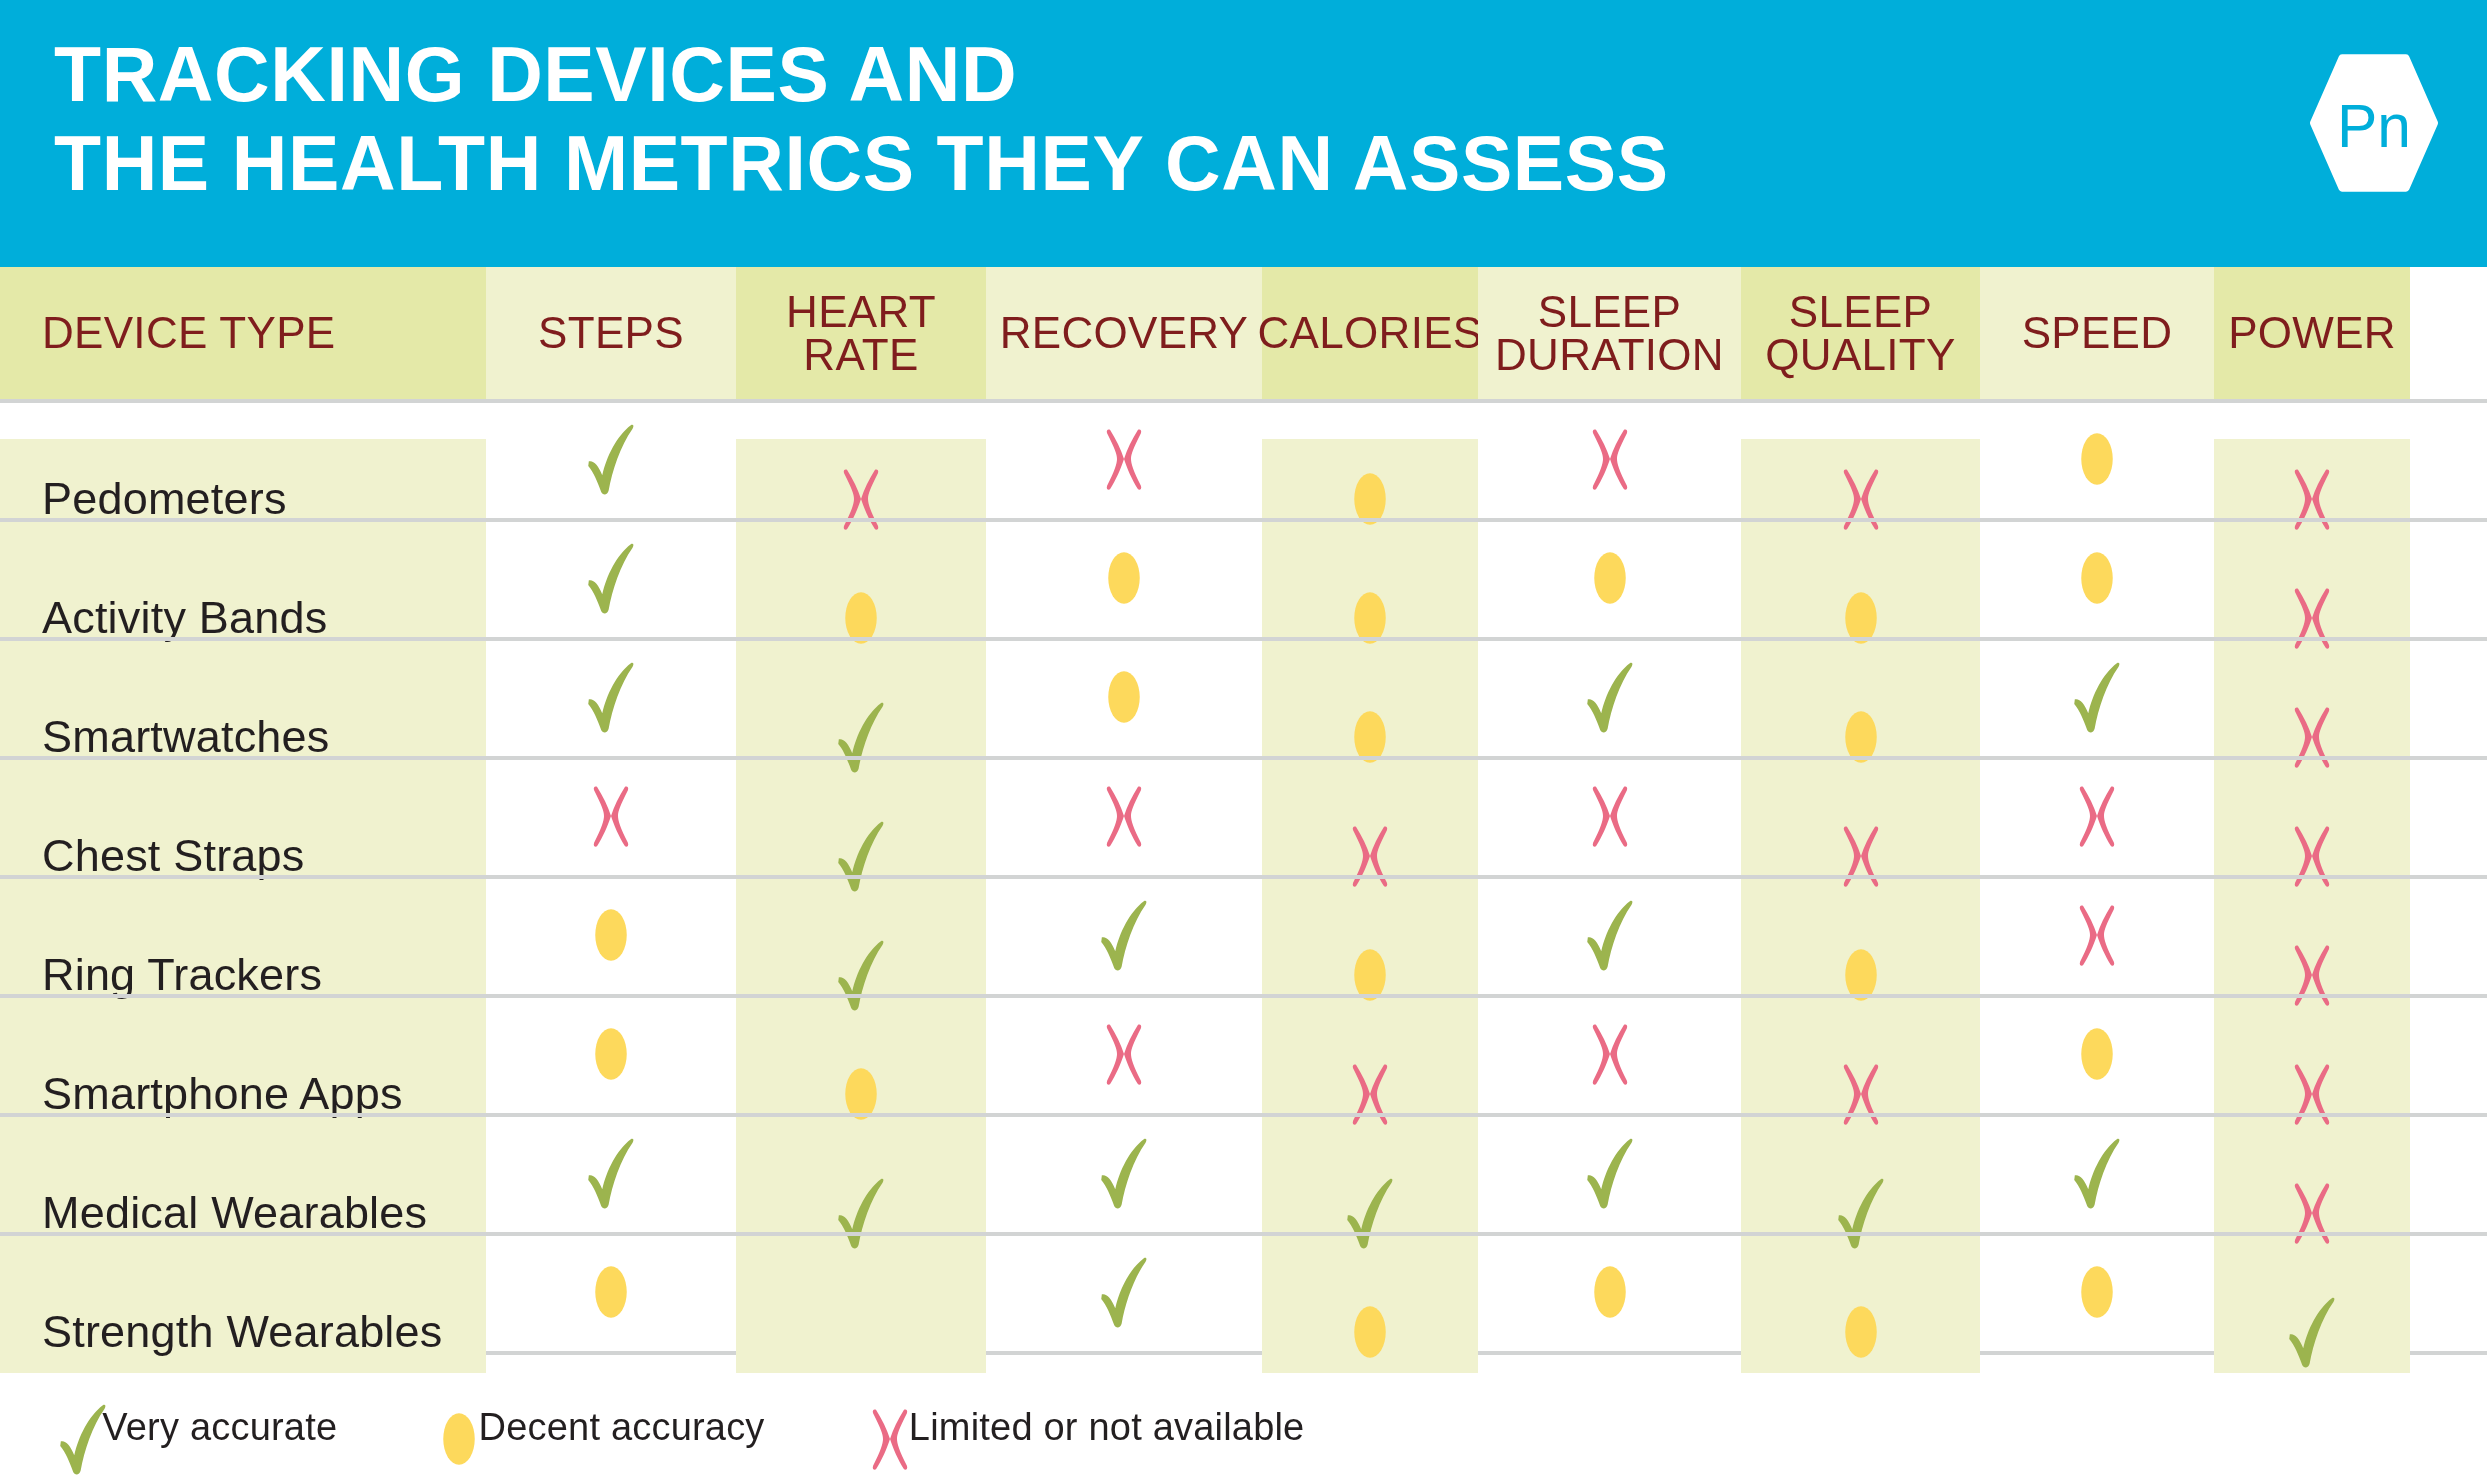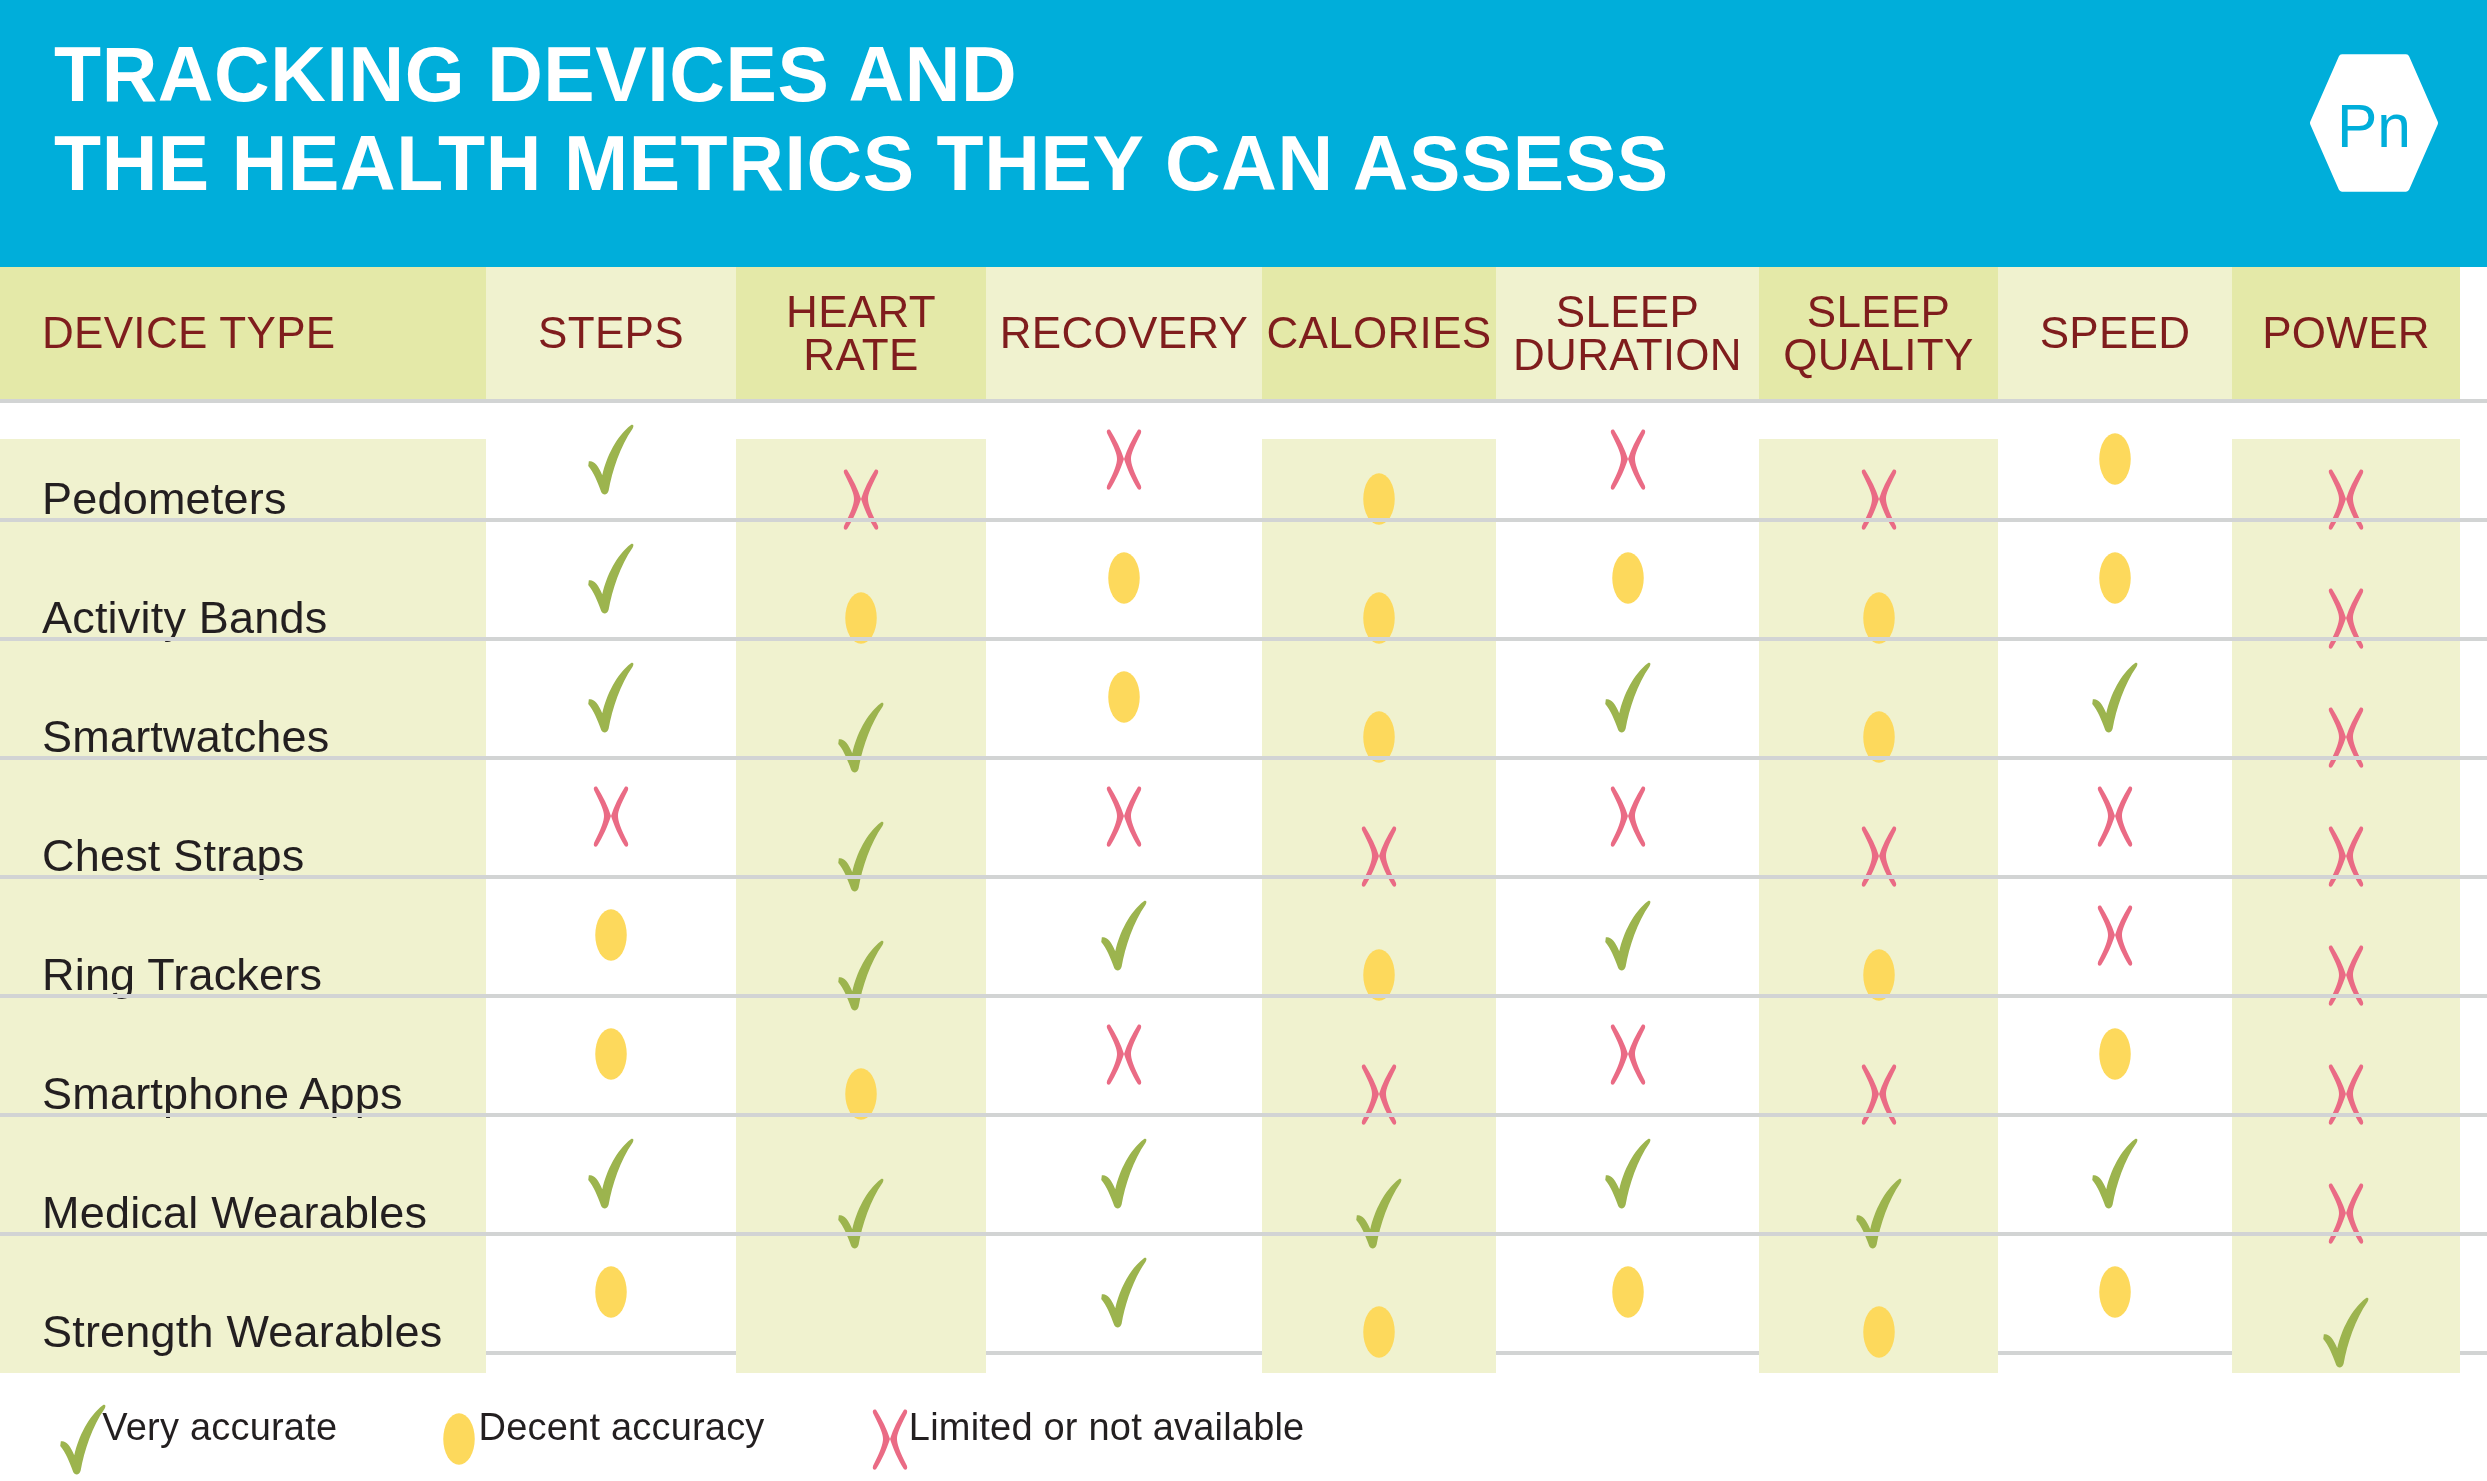--- a/index.html
+++ b/index.html
@@ -63,25 +63,25 @@
     align-items: center;
     justify-content: center;
     height: 100%;
     flex: none;
   }
   
   .c0 { width: 486px; justify-content: flex-start; padding-left: 42px; }
   .c1 { width: 250px; }
   .c2 { width: 250px; }
   .c3 { width: 276px; }
-  .c4 { width: 234px; }
+  .c4 { width: 216px; }
   .c5 { width: 263px; }
   .c6 { width: 239px; }
   .c7 { width: 234px; }
-  .c8 { width: 228px; }
+  .c8 { width: 196px; }
 
   
   .header-row .shade-a { background: #e4e9a8; }
   .header-row .shade-b { background: #f0f2cf; }
   
   .data-row .shade-a { background: #f0f2cf; margin-top: 40px; }
   .data-row .shade-b { background: #ffffff; }
 
   
   .rowline {

